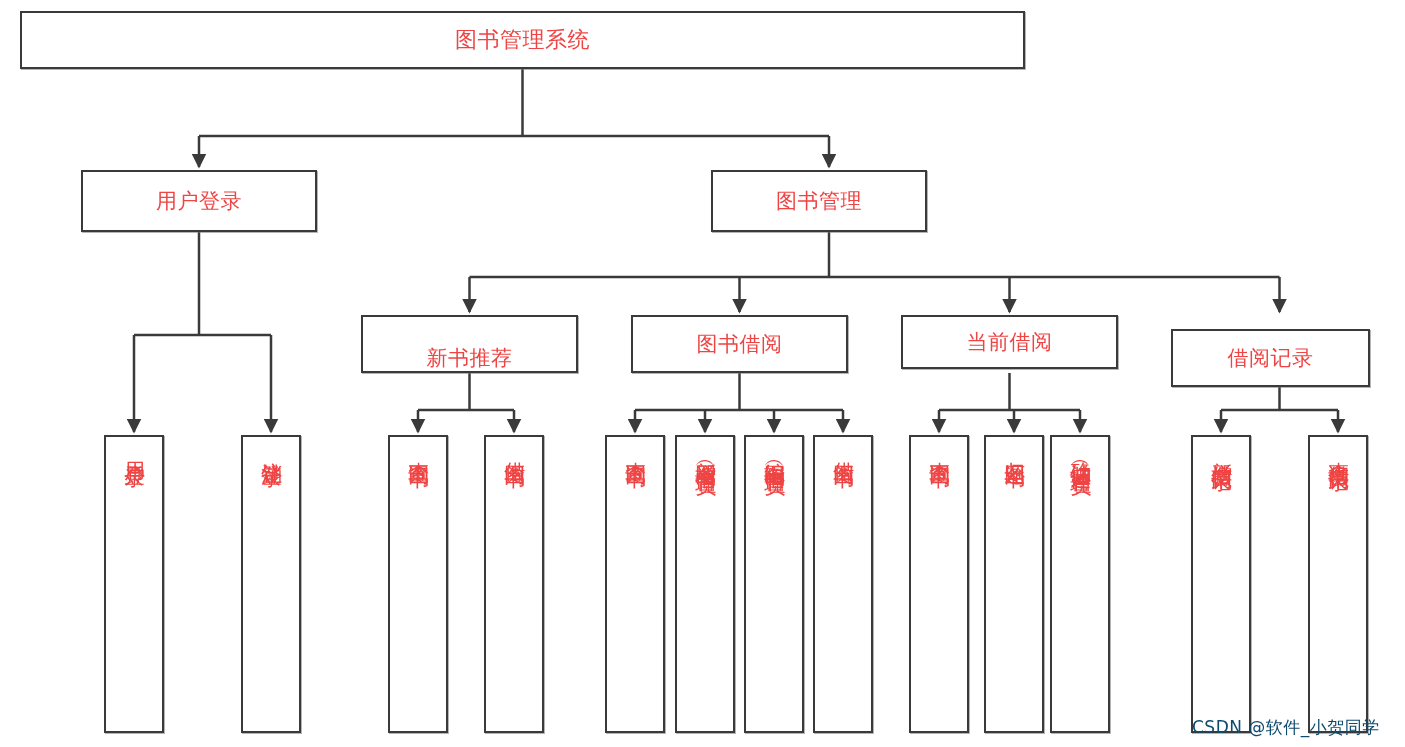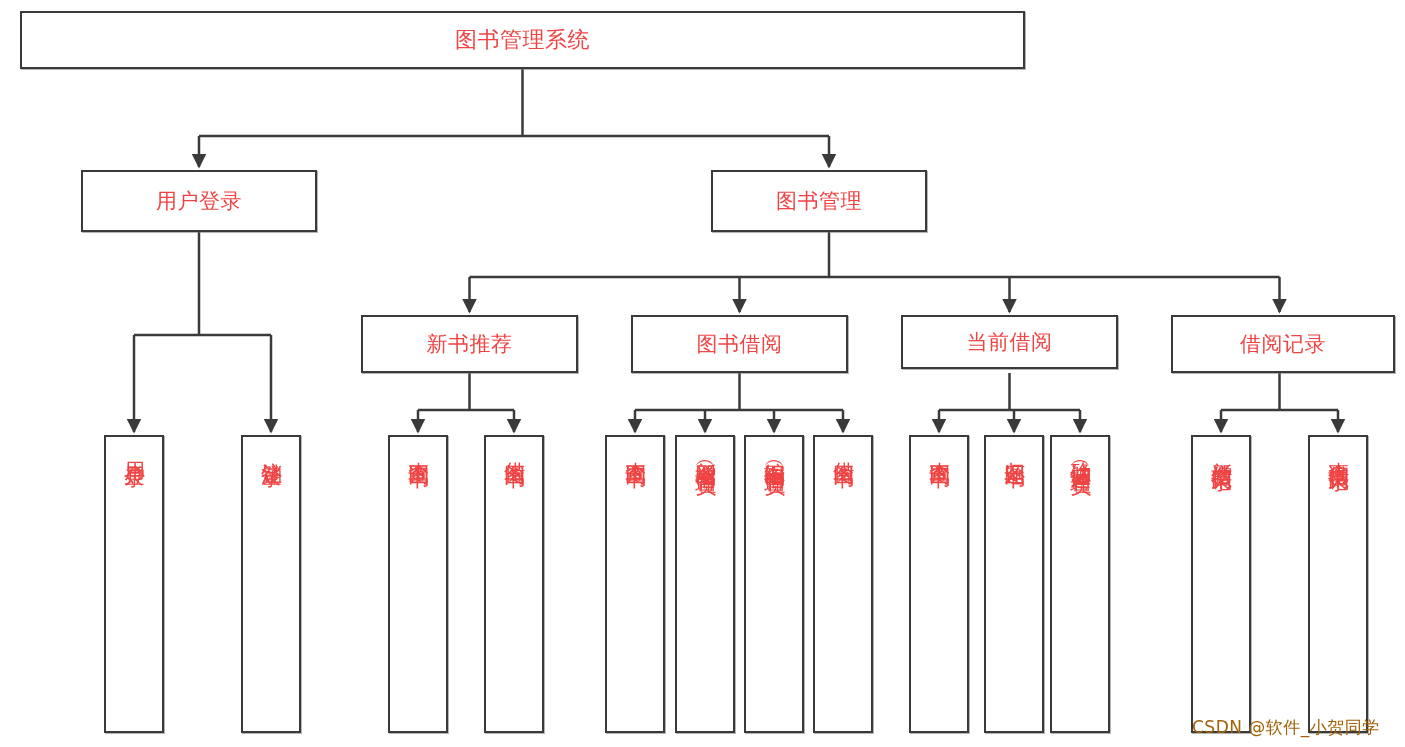--- a/index.html
+++ b/index.html
@@ -59,21 +59,21 @@
     writing-mode: vertical-rl;
     text-orientation: upright;
     font-size: 21px;
     line-height: 1.12;
     letter-spacing: 2px;
     white-space: nowrap;
   }
   .watermark {
     position: absolute;
     font-size: 17px;
-    color: #a16207;
+    color: #0c4a6e;
     letter-spacing: 0.5px;
     z-index: 5;
     white-space: nowrap;
     font-family: "DejaVu Sans", "Liberation Sans", sans-serif;
   }
 </style>
 </head>
 <body>
 
 <div id="canvas">
@@ -127,30 +127,30 @@
 
   <div id="nodes-level2">
       <div class="node horizontal" style="left: 81px; top: 170px; width: 236px; height: 62px;">
         <span class="label">用户登录</span>
       </div>
       <div class="node horizontal" style="left: 711px; top: 170px; width: 216px; height: 62px;">
         <span class="label">图书管理</span>
       </div>
     </div>
   <div id="nodes-level3">
-      <div class="node horizontal" style="left: 361px; top: 315px; width: 217px; height: 58px;">
+      <div class="node horizontal" style="left: 361px; top: 315px; width: 217px; height: 58px; align-items: flex-end;">
         <span class="label">新书推荐</span>
       </div>
       <div class="node horizontal" style="left: 631px; top: 315px; width: 217px; height: 58px;">
         <span class="label">图书借阅</span>
       </div>
       <div class="node horizontal" style="left: 901px; top: 315px; width: 217px; height: 54px;">
         <span class="label">当前借阅</span>
       </div>
-      <div class="node horizontal" style="left: 1171px; top: 315px; width: 224px; height: 58px;">
+      <div class="node horizontal" style="left: 1171px; top: 329px; width: 199px; height: 58px;">
         <span class="label">借阅记录</span>
       </div>
     </div>
   <div id="nodes-leaves">
       <div class="node vertical" style="left: 104px; top: 435px; width: 60px; height: 298px;">
         <span class="label">用户登录</span>
       </div>
       <div class="node vertical" style="left: 241px; top: 435px; width: 60px; height: 298px;">
         <span class="label">注销登录</span>
       </div>

